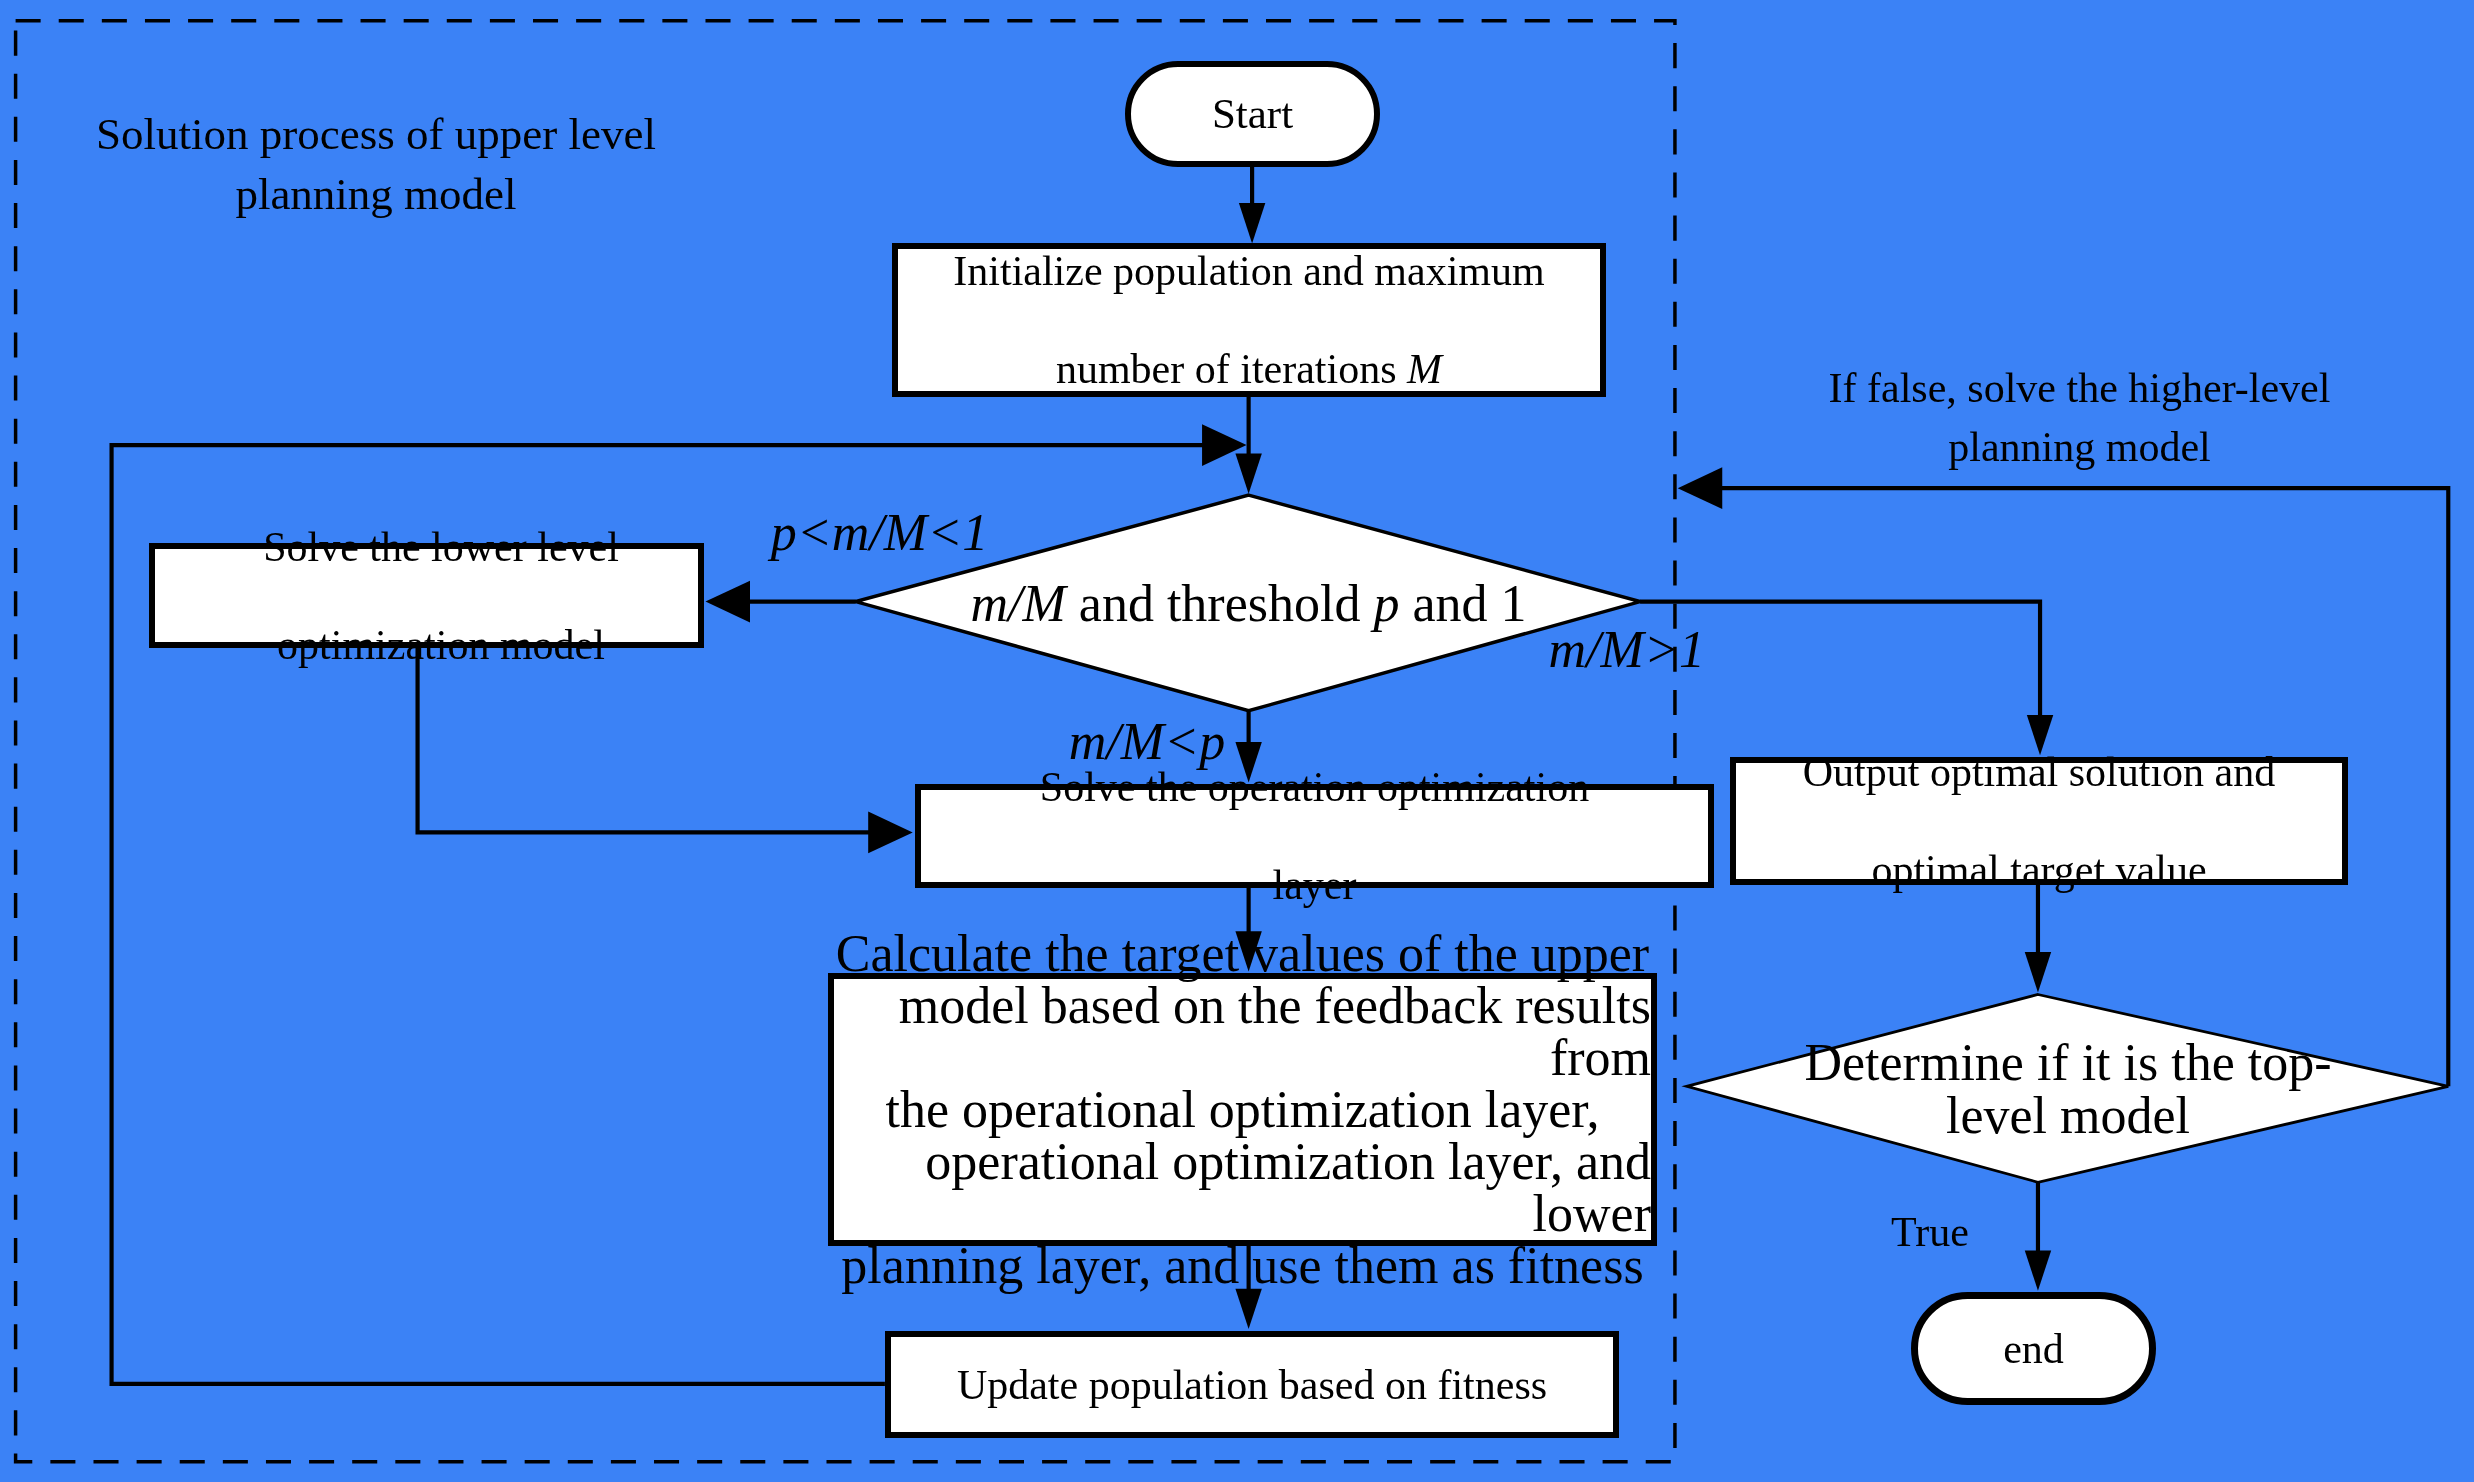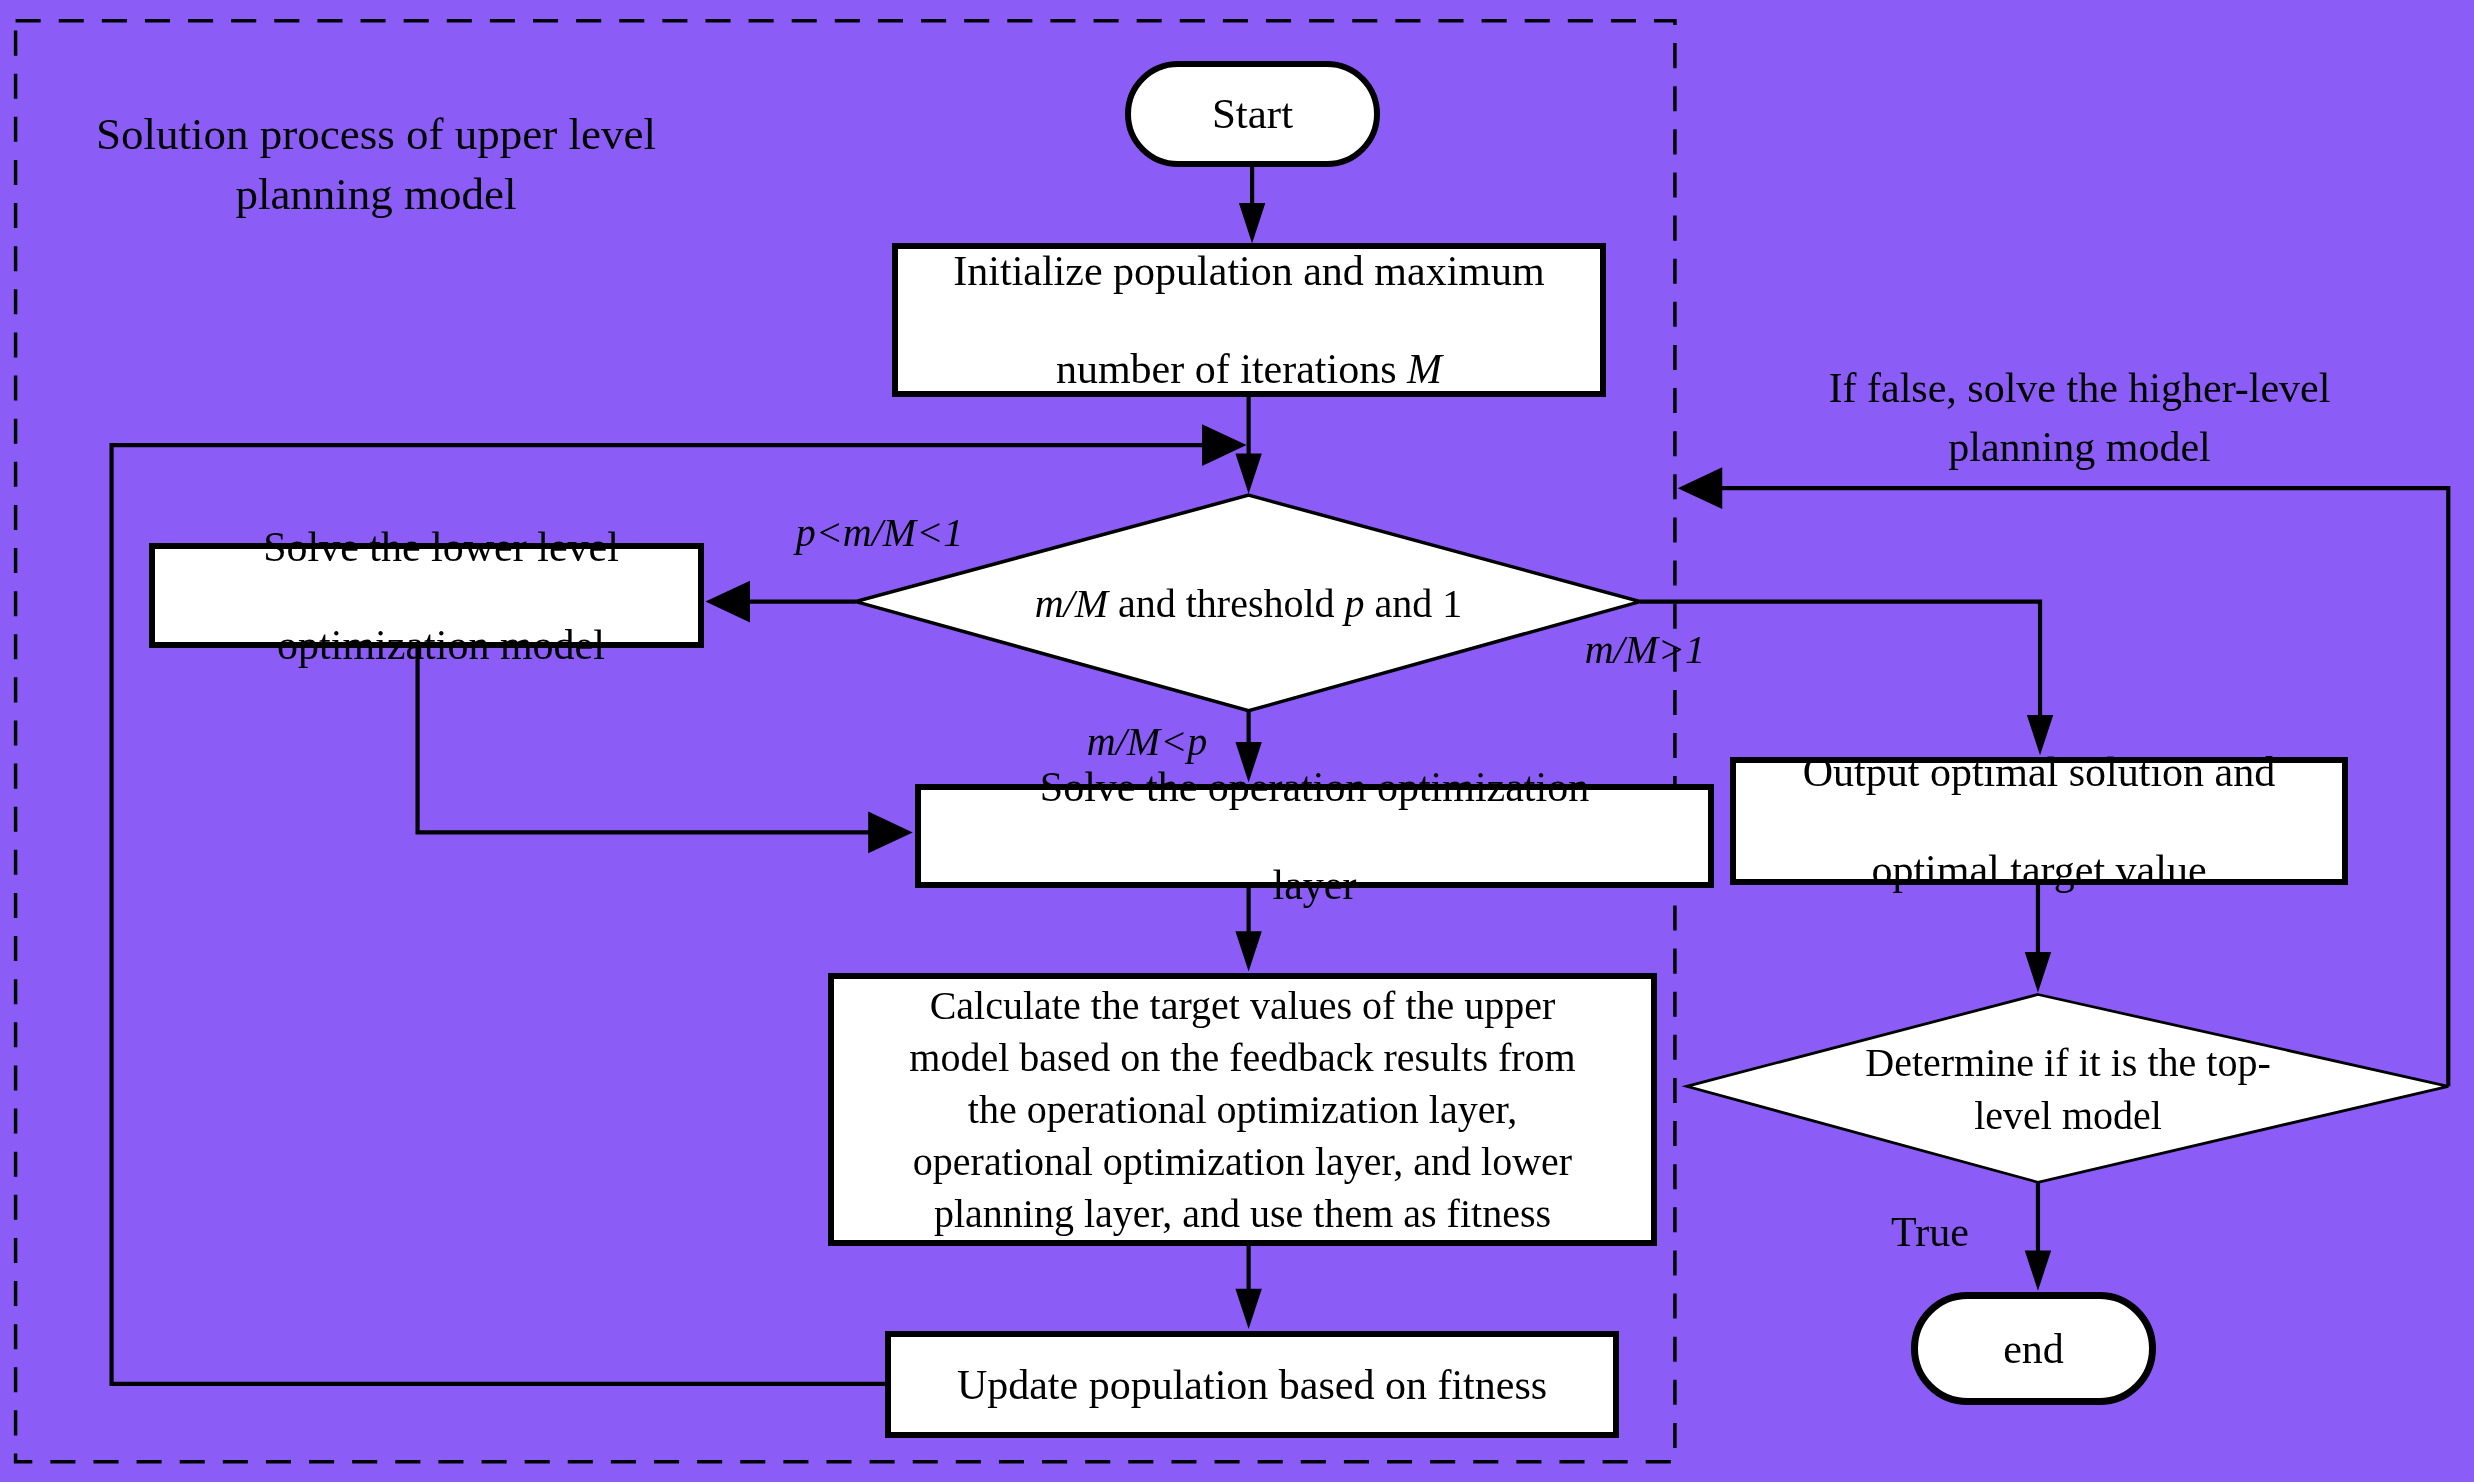--- a/index.html
+++ b/index.html
@@ -1,19 +1,19 @@
 <!DOCTYPE html>
 <html style="font-size:11px"><head>
 <meta charset="utf-8">
 <style>
   html,body{margin:0;padding:0;background:#fff;}
   #canvas{
     position:relative;
     width:2475px;height:1482px;
-    background:#8b5cf6;
+    background:#3b82f6;
     font-family:"Liberation Serif","DejaVu Serif",serif;
     color:#000;
     overflow:hidden;
   }
   #wires{position:absolute;left:0;top:0;width:2475px;height:1482px;}
   .node{
     position:absolute;
     box-sizing:border-box;
     background:#fff;
     border:6.3px solid #000;
@@ -33,21 +33,21 @@
     text-align:center;
     background:transparent;
   }
   .freelabel{
     position:absolute;
     text-align:center;
     background:transparent;
   }
   .math{font-style:italic;}
   .pre{white-space:pre;}
-  .fs58{font-size:40px;line-height:53px;}
+  .fs58{font-size:52px;line-height:53px;}
   .fs60{font-size:42px;line-height:54px;gap:44px;}
   .fs62{font-size:43px;line-height:56px;}
   .fs64{font-size:45px;line-height:60px;}
   .lh75{line-height:52px;}
 </style>
 </head>
 <body>
 
 <div id="canvas">
 

